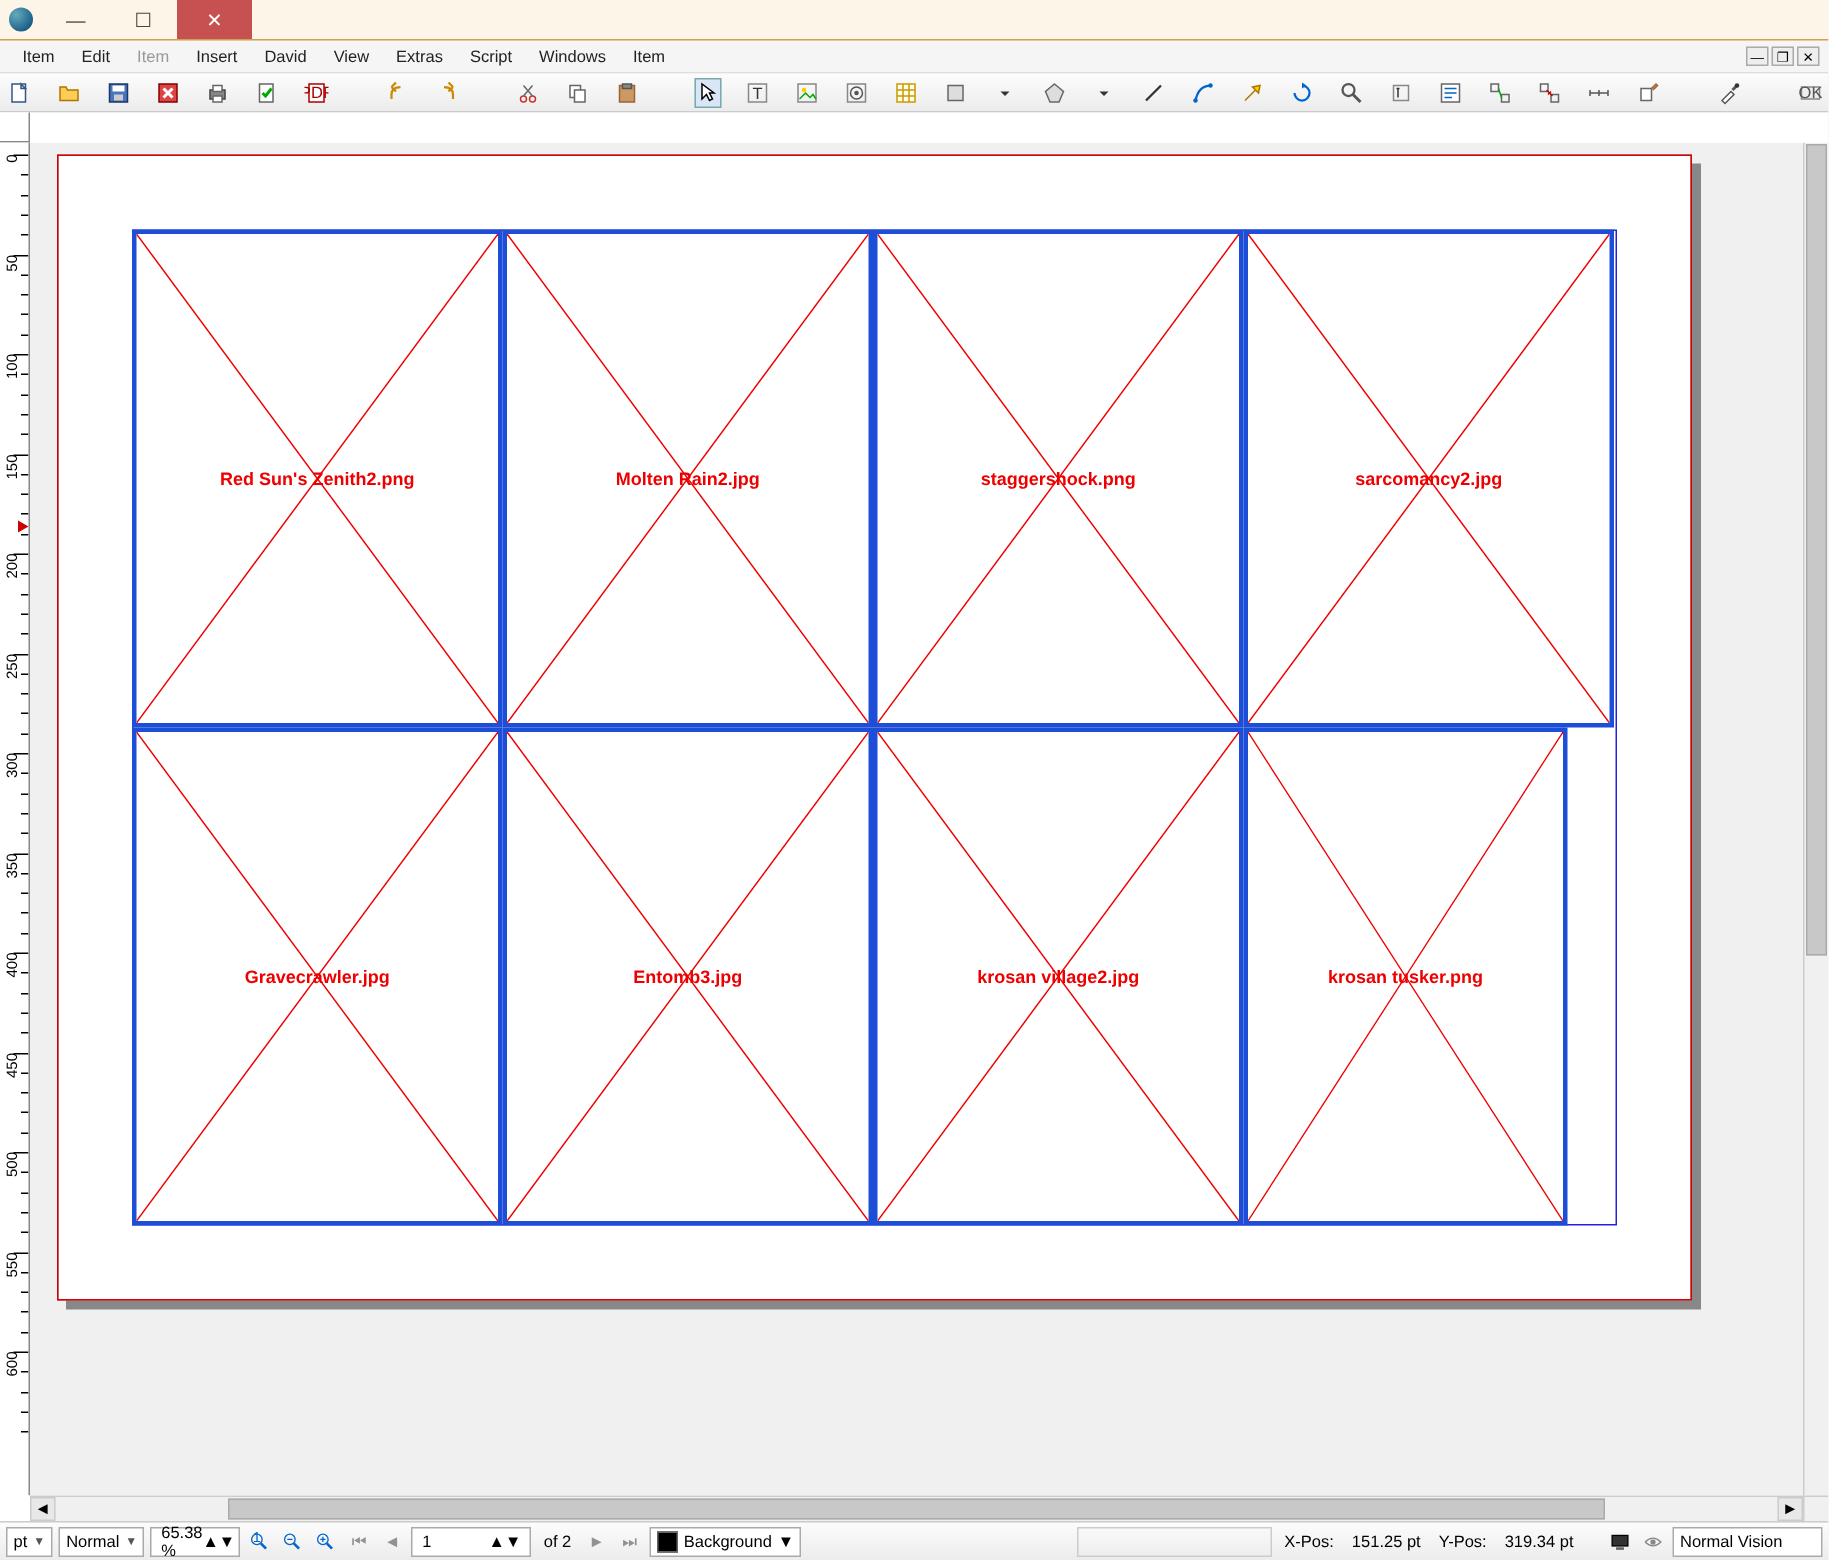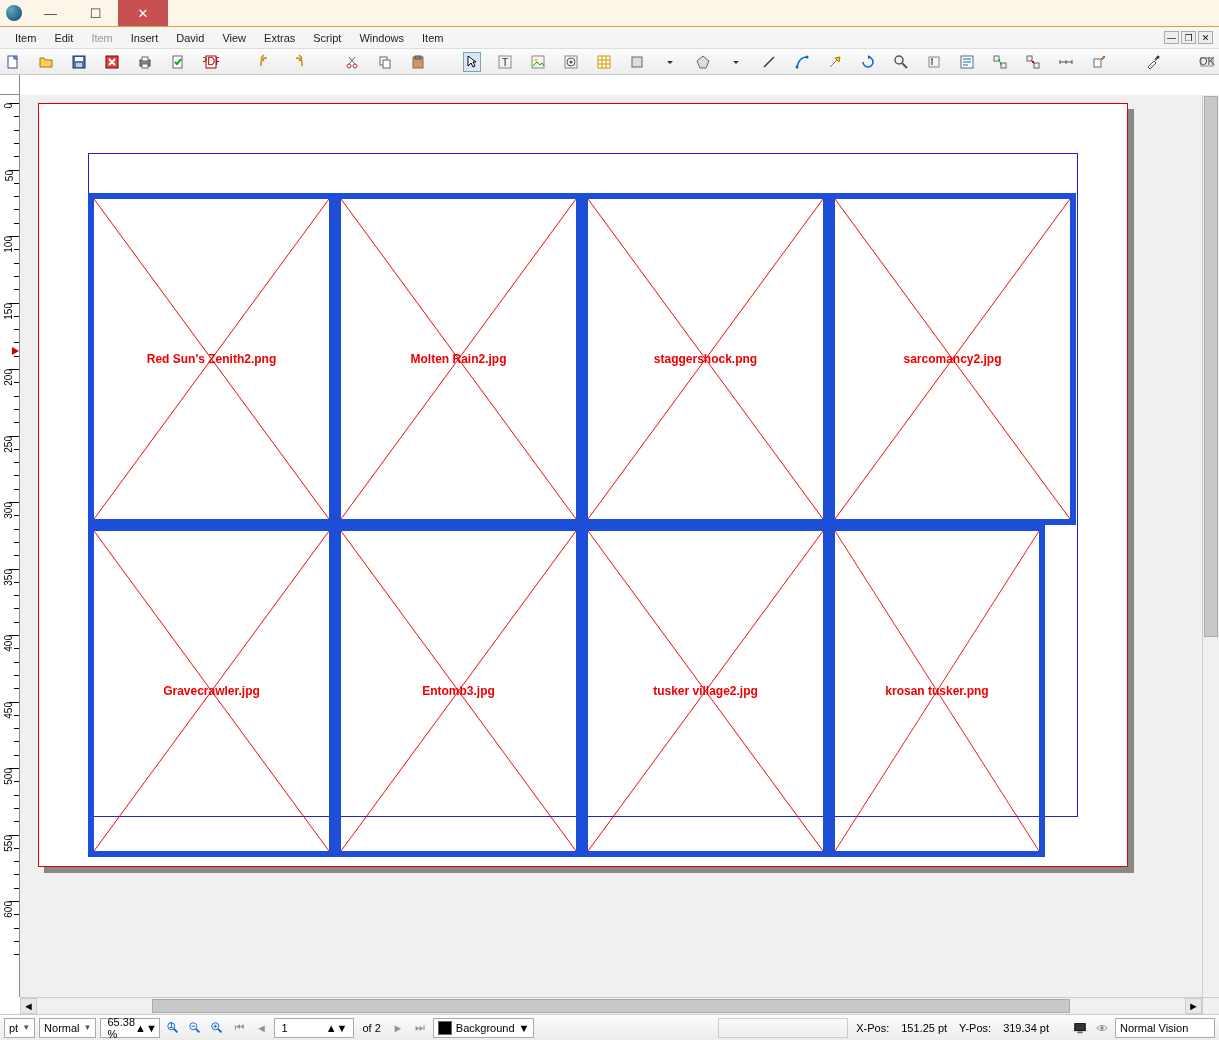--- a/index.html
+++ b/index.html
@@ -37,21 +37,21 @@
 .ruler-v .tick.minor { width: 5px; }
 .ruler-v .lbl { position: absolute; right: 10px; font-size: 10px; transform: translateY(-50%) rotate(-90deg); transform-origin: right center; white-space:nowrap; }
 .ruler-corner { width: 20px; height: 20px; background: #fff; border-right:1px solid #888; border-bottom:1px solid #888;}
 .work-row { display: flex; flex: 1; overflow: hidden;}
 
 .canvas-wrap { flex: 1; position: relative; overflow: hidden; background: #f0f0f0;}
 .page-shadow { position: absolute; background: #888; }
 .page { position: absolute; background: #fff; border: 1px solid #666; }
 .trim { position: absolute; border: 1px solid #d00; pointer-events:none;}
 .margin { position: absolute; border: 1px solid #22d; pointer-events:none;}
-.frame { position: absolute; border: 6px solid #1d4ed8; margin-top: 40px; }
+.frame { position: absolute; border: 3px solid #1d4ed8; }
 .frame svg { position: absolute; top: 0; left: 0; width: 100%; height: 100%; }
 .frame .diag { stroke: #e00; stroke-width: 1px; }
 .frame .fname { position: absolute; top: 50%; left: 50%; transform: translate(-50%,-50%); color: #e00; font-weight: bold; font-size: 12px; white-space: nowrap; }
 
 .vscroll { width: 17px; background: #f0f0f0; border-left: 1px solid #ccc; display:flex; flex-direction:column;}
 .vscroll .thumb { background:#c8c8c8; border:1px solid #aaa; flex:0 0 60%; margin:1px;}
 .hscroll-row { height: 17px; display:flex;}
 .hscroll-row .spacer { width:20px;}
 .hscroll { flex:1; background:#f0f0f0; border-top:1px solid #ccc; display:flex;}
 .hscroll .btn { width:17px; height:100%; background:#e8e8e8; border:1px solid #ccc; display:flex; align-items:center; justify-content:center;}
@@ -483,21 +483,21 @@
               <line class="diag" x1="0" y1="0" x2="247" y2="332"></line>
               <line class="diag" x1="247" y1="0" x2="0" y2="332"></line>
             </svg>
             <div class="fname">Entomb3.jpg</div>
           </div>
           <div class="frame" style="left: 562px; top: 390px; width: 247px; height: 332px;">
             <svg viewBox="0 0 247 332" preserveAspectRatio="none">
               <line class="diag" x1="0" y1="0" x2="247" y2="332"></line>
               <line class="diag" x1="247" y1="0" x2="0" y2="332"></line>
             </svg>
-            <div class="fname">tusker village2.jpg</div>
+            <div class="fname">krosan village2.jpg</div>
           </div>
           <div class="frame" style="left: 809px; top: 390px; width: 216px; height: 332px;">
             <svg viewBox="0 0 247 332" preserveAspectRatio="none">
               <line class="diag" x1="0" y1="0" x2="247" y2="332"></line>
               <line class="diag" x1="247" y1="0" x2="0" y2="332"></line>
             </svg>
             <div class="fname">krosan tusker.png</div>
           </div>
         </div>
     </div>

